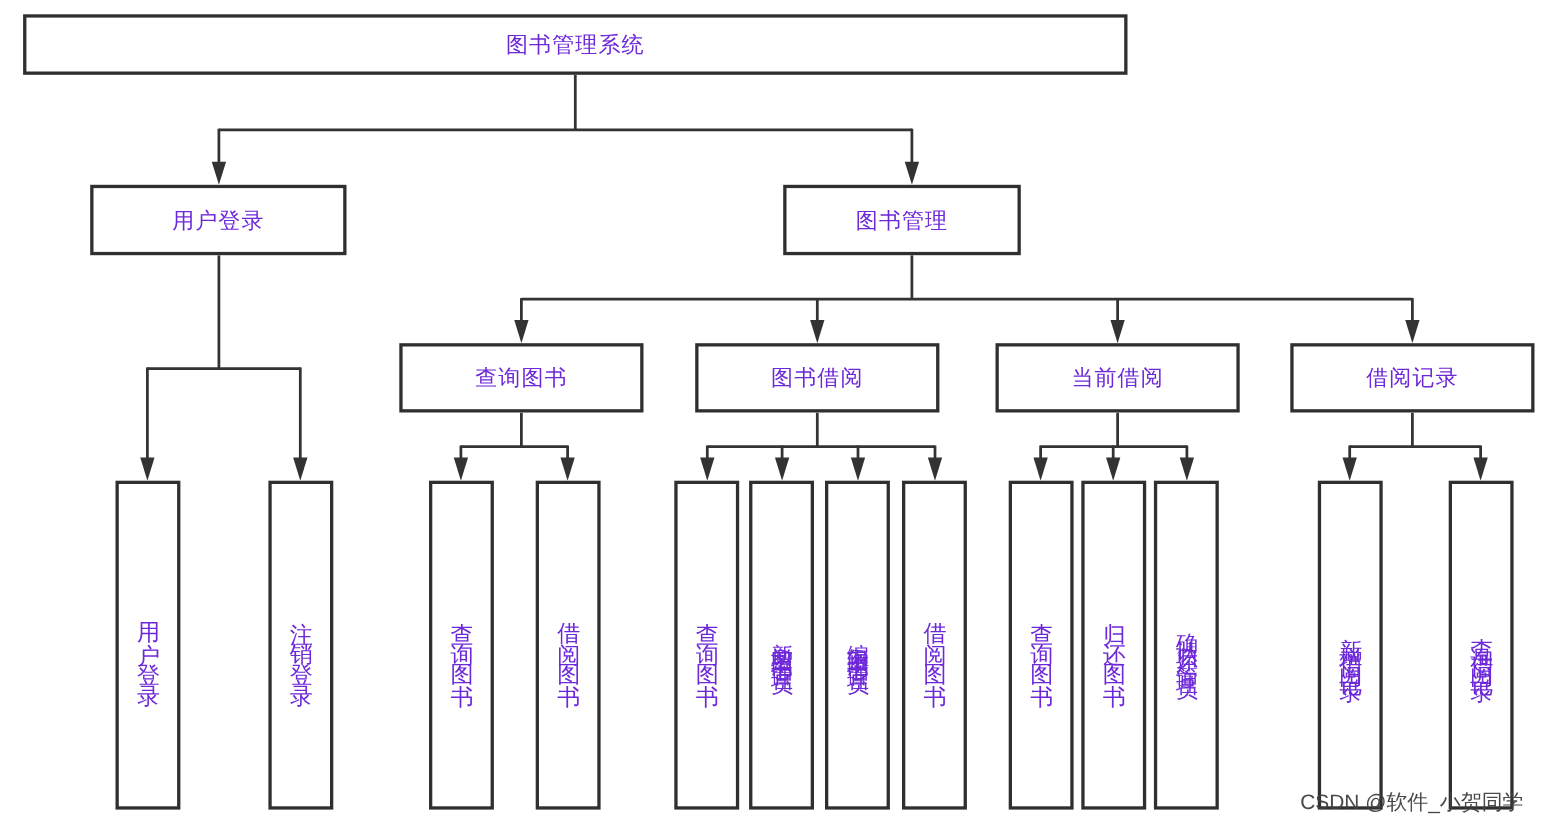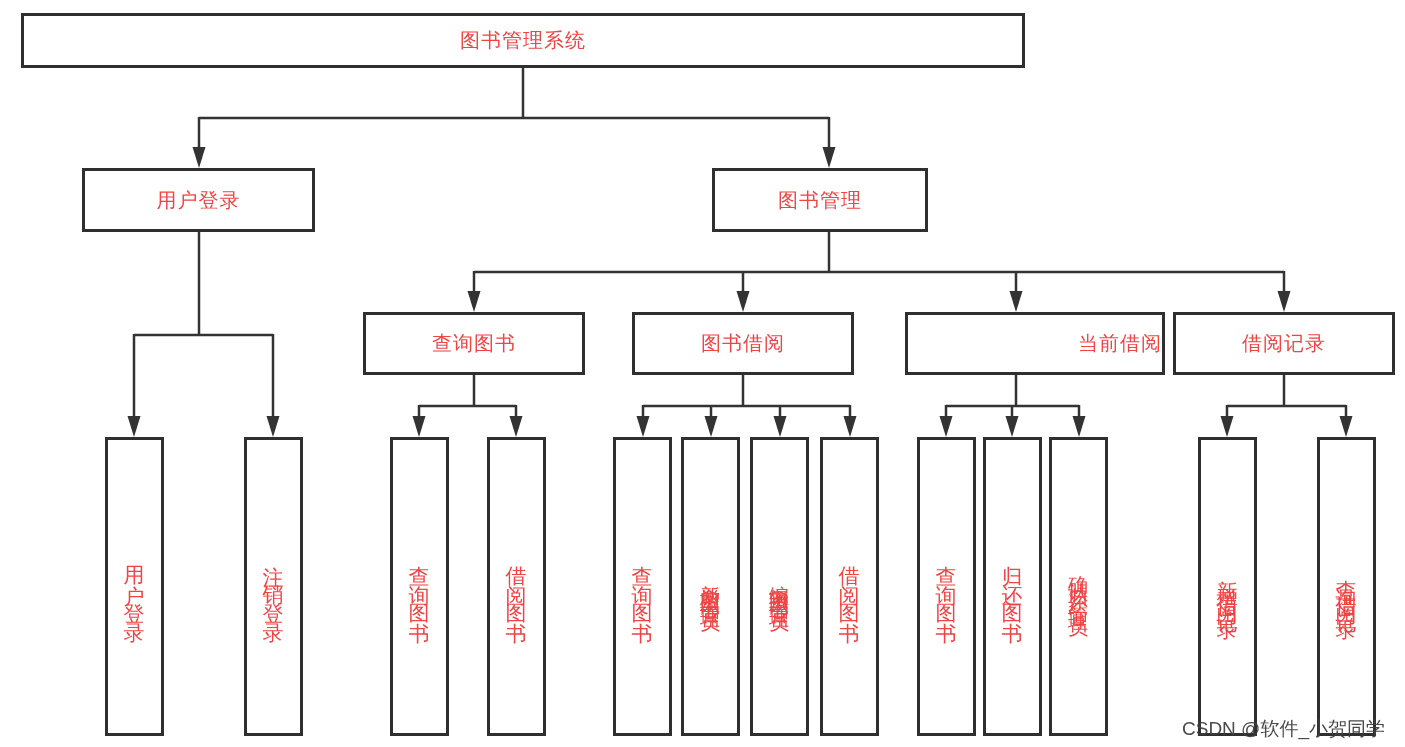--- a/index.html
+++ b/index.html
@@ -23,21 +23,21 @@
     pointer-events: none;
   }
   .box {
     position: absolute;
     box-sizing: border-box;
     border: 3px solid #2f2f2f;
     background: #ffffff;
     display: flex;
     align-items: center;
     justify-content: center;
-    color: #ef4444;
+    color: #6d28d9;
     text-align: center;
   }
   .hlabel {
     font-size: 20px;
     letter-spacing: 1px;
     white-space: nowrap;
   }
   .vbox .vlabel {
     writing-mode: vertical-rl;
     text-orientation: mixed;
@@ -47,21 +47,21 @@
   .v4 { font-size: 21px; letter-spacing: 19px; }
   .v6 { font-size: 21px; letter-spacing: 8px; }
   .v8 { font-size: 20px; letter-spacing: 6px; }
   .v9 { font-size: 20px; letter-spacing: 4px; }
   
   .n-root  { left: 21px;   top: 13px;  width: 1004px; height: 55px; border-width: 3px; }
   .n-l2a   { left: 82px;   top: 168px; width: 233px;  height: 64px; }
   .n-l2b   { left: 712px;  top: 168px; width: 216px;  height: 64px; }
   .n-l3a   { left: 363px;  top: 312px; width: 222px;  height: 63px; }
   .n-l3b   { left: 632px;  top: 312px; width: 222px;  height: 63px; }
-  .n-l3c   { left: 905px;  top: 312px; width: 260px;  height: 63px; justify-content: flex-end; }
+  .n-l3c   { left: 905px;  top: 312px; width: 222px;  height: 63px; }
   .n-l3d   { left: 1173px; top: 312px; width: 222px;  height: 63px; }
   .leaf    { top: 437px; width: 59px; height: 299px; }
   .x134  { left: 105px; }
   .x273  { left: 244px; }
   .x419  { left: 390px; }
   .x516  { left: 487px; }
   .x643  { left: 613px; }
   .x711  { left: 681px; }
   .x780  { left: 750px; }
   .x850  { left: 820px; }

